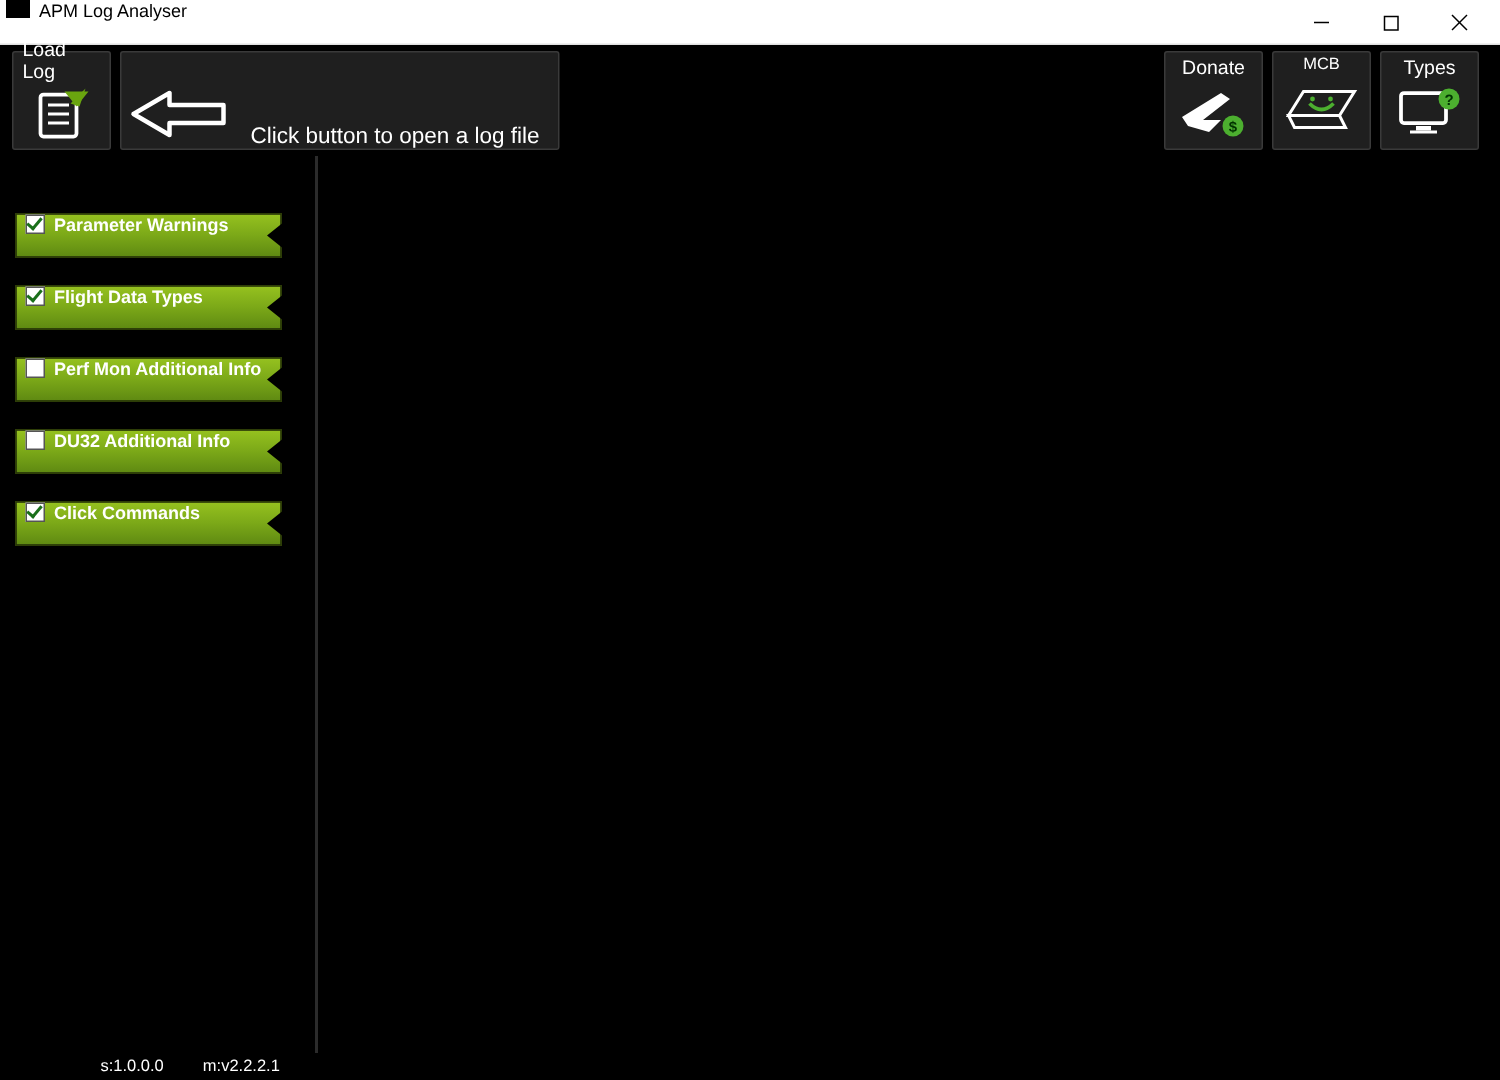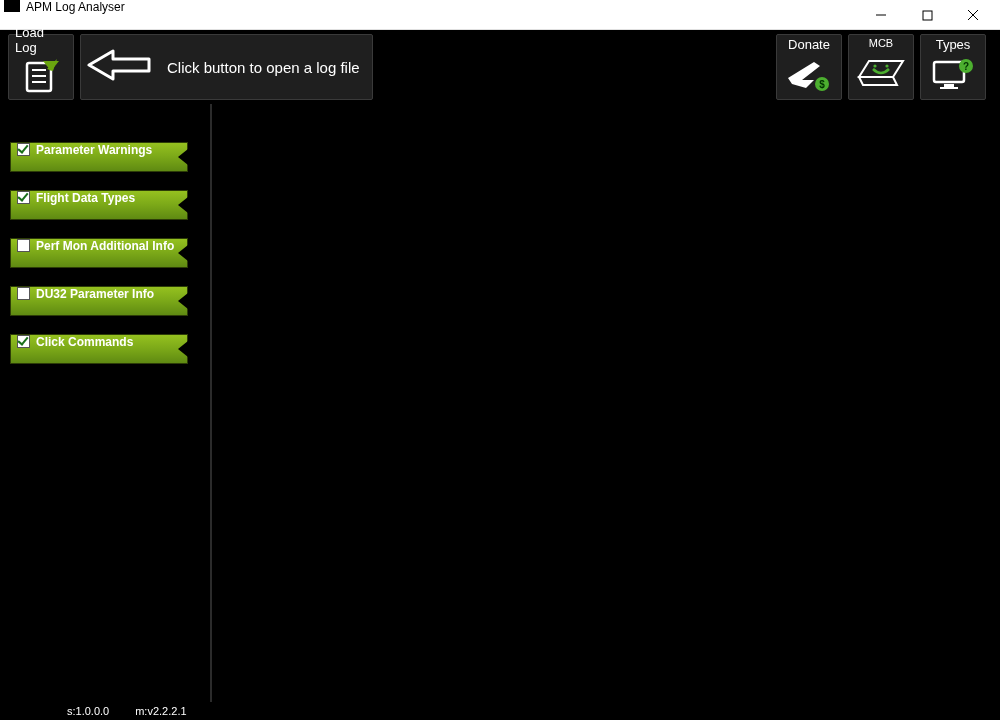--- a/index.html
+++ b/index.html
@@ -71,21 +71,21 @@
   }
   .tb-btn .lbl { margin-bottom: 2px; }
   .tb-btn.small-label .lbl { font-size: 11px; }
   .tb-btn .ic { flex: 1; display:flex; align-items:center; justify-content:center; }
   .hint-box {
     background: #1f1f1f;
     border: 1px solid #3a3a3a;
     border-radius: 2px;
     color: #fff;
     display: flex;
-    align-items: center;
+    align-items: flex-end;
     padding: 0 12px 0 6px;
     height: 66px;
   }
   .hint-box .arrow { margin-right: 8px; }
   .hint-box .txt { font-size: 15px; }
   .toolbar-spacer { flex: 1; }
 
   
   .main-row {
     display: flex;
@@ -268,21 +268,21 @@
 
 
       <label class="opt">
         <input type="checkbox" style="">
         <span>Perf Mon Additional Info</span>
         <span class="notch"></span>
       </label>
 
       <label class="opt">
         <input type="checkbox" style="">
-        <span>DU32 Parameter Info</span>
+        <span>DU32 Additional Info</span>
         <span class="notch"></span>
       </label>
 
 
       <label class="opt">
         <input type="checkbox" checked="" style="">
         <span>Click Commands</span>
         <span class="notch"></span>
       </label>
 

